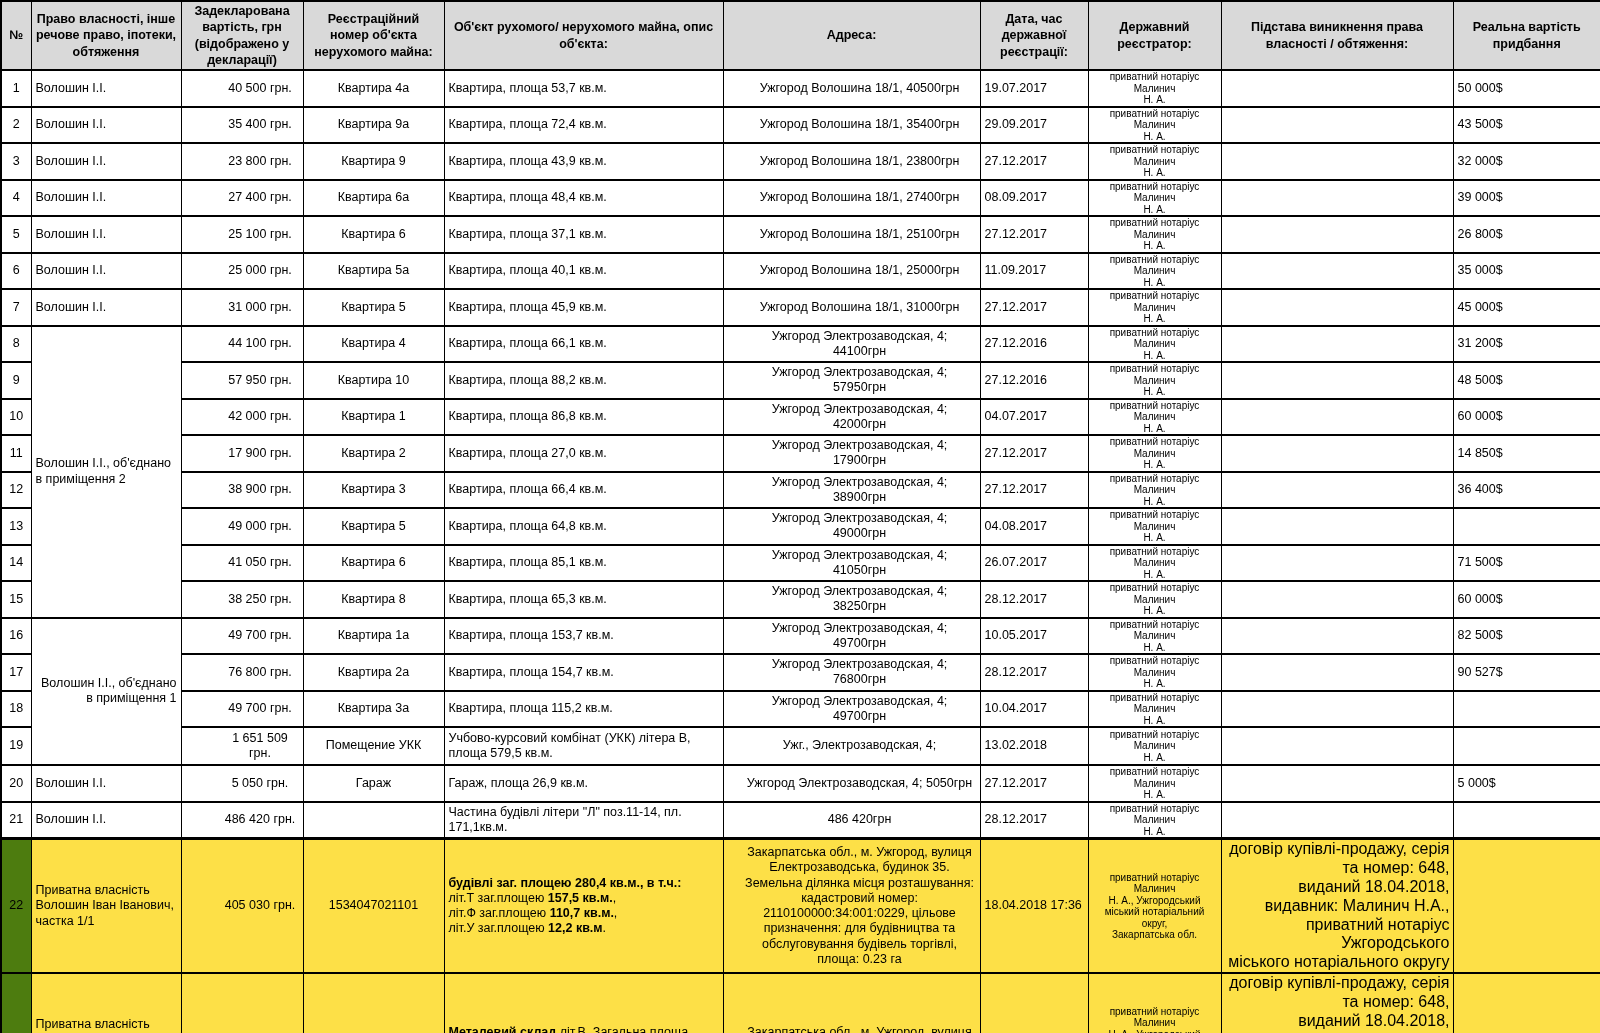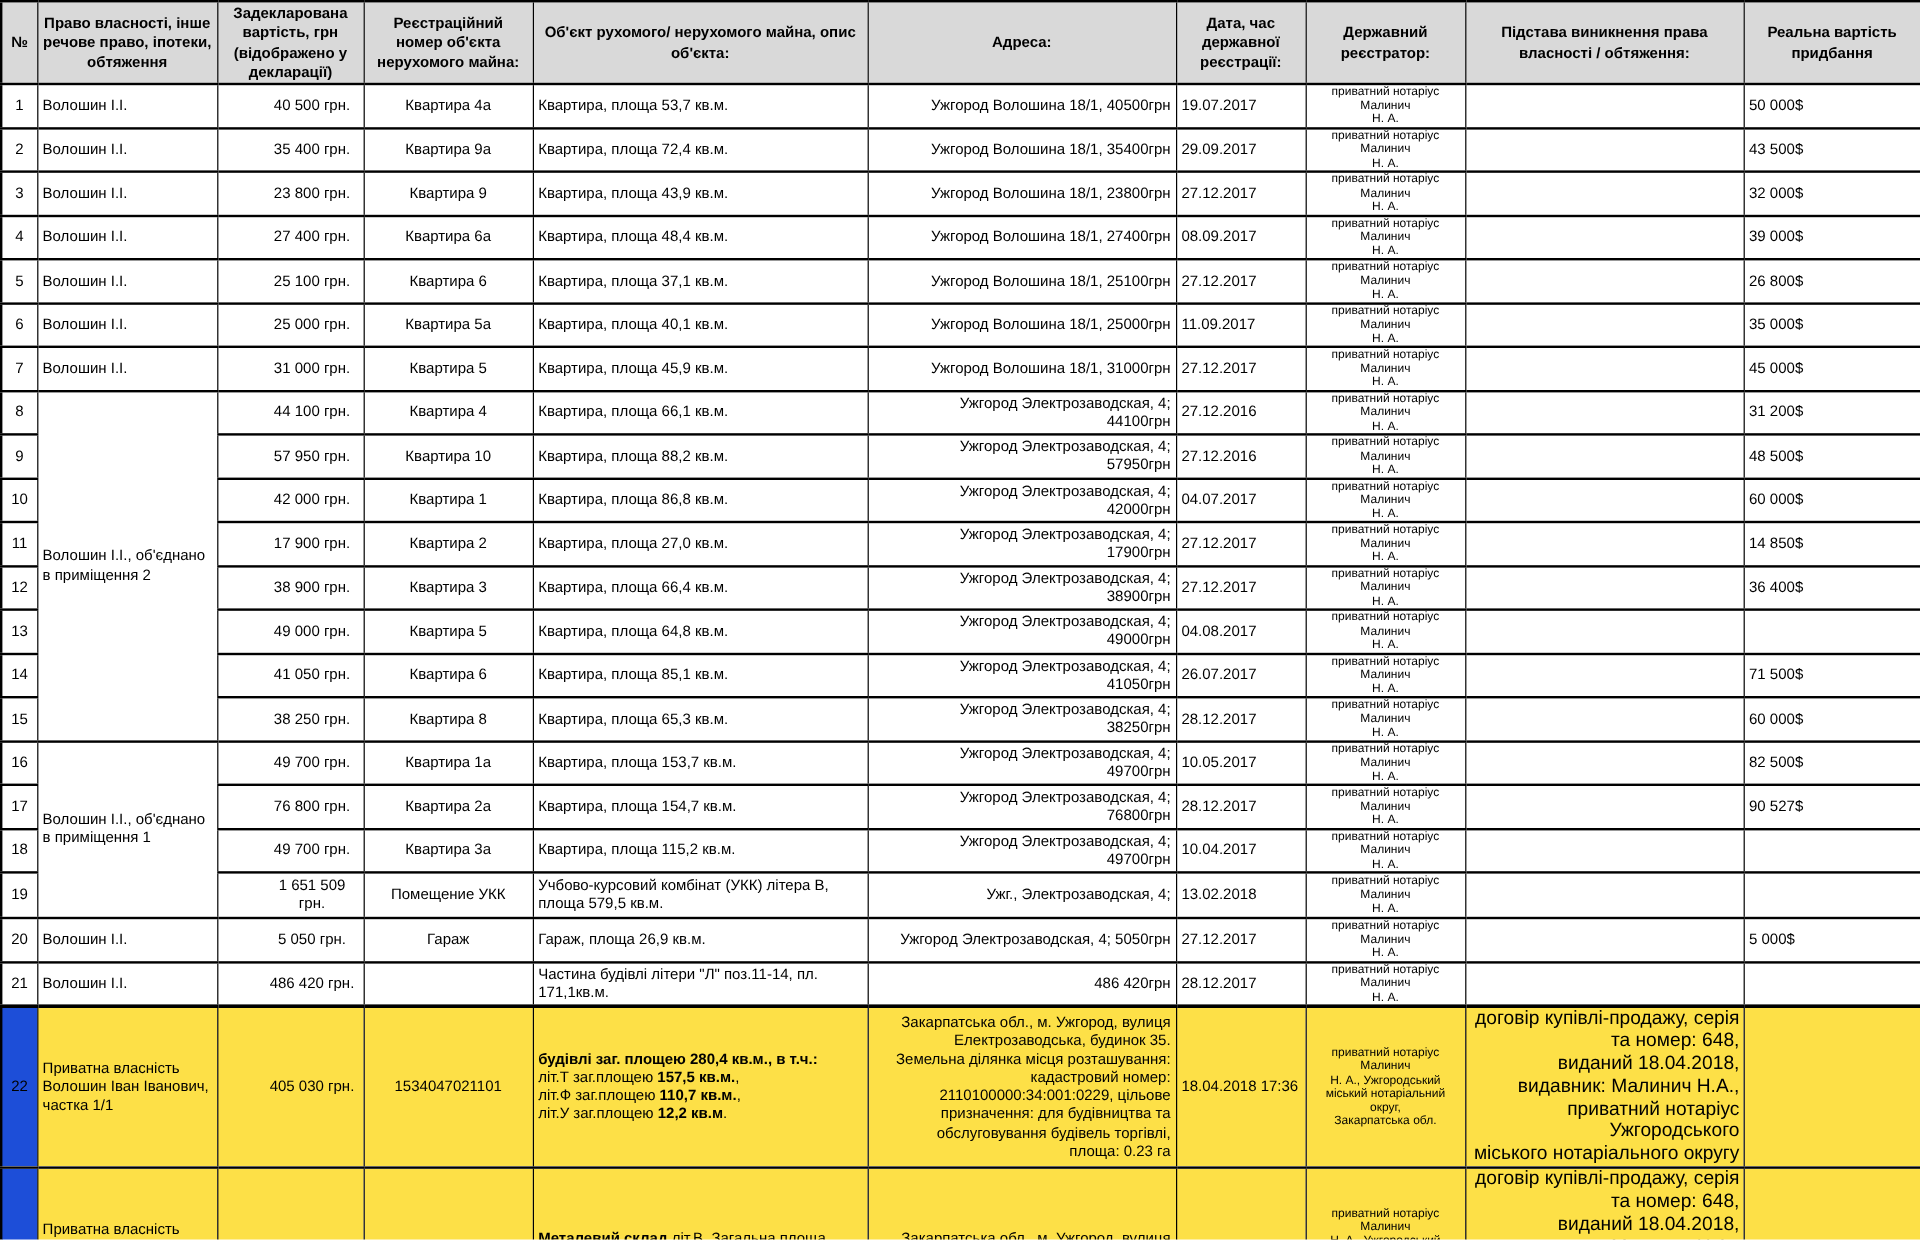--- a/index.html
+++ b/index.html
@@ -26,31 +26,31 @@
   }
   tbody tr{height:25px;}
   tr.r19{height:38px;}
   tr.r20{height:27px;}
   tr.r21{height:32px;}
   tr.r22{height:132px;}
   tr.r23{height:78px;}
   tr.r22 td{border-top:3px solid #000;}
   .c-num{text-align:center;padding:0 1px;}
   .c-owner{text-align:left;}
-  .c-owner.center{text-align:left;}
+  .c-owner.center{text-align:right;}
   .c-declared{text-align:center;padding-left:40px;}
   .c-regnum{text-align:center;}
   .c-object{text-align:left;}
-  .c-address{text-align:right;padding-left:20px;}
+  .c-address{text-align:center;padding-left:20px;}
   .c-date{text-align:left;}
   .c-registrar{text-align:center;font-size:10px;line-height:1.15;padding:0 3px;}
   .c-basis{text-align:right;font-size:16px;line-height:1.18;padding:0 3px;}
   .c-value{}
   tr.hl td{background:#fde047;}
-  tr.hl td.c-num{background:#1d4ed8;}
+  tr.hl td.c-num{background:#4d7c0f;}
 </style>
 </head>
 <body>
 
 <div id="sheet">
   <table>
     <colgroup>
         <col style="width: 30px;">
         <col style="width: 150px;">
         <col style="width: 122px;">

